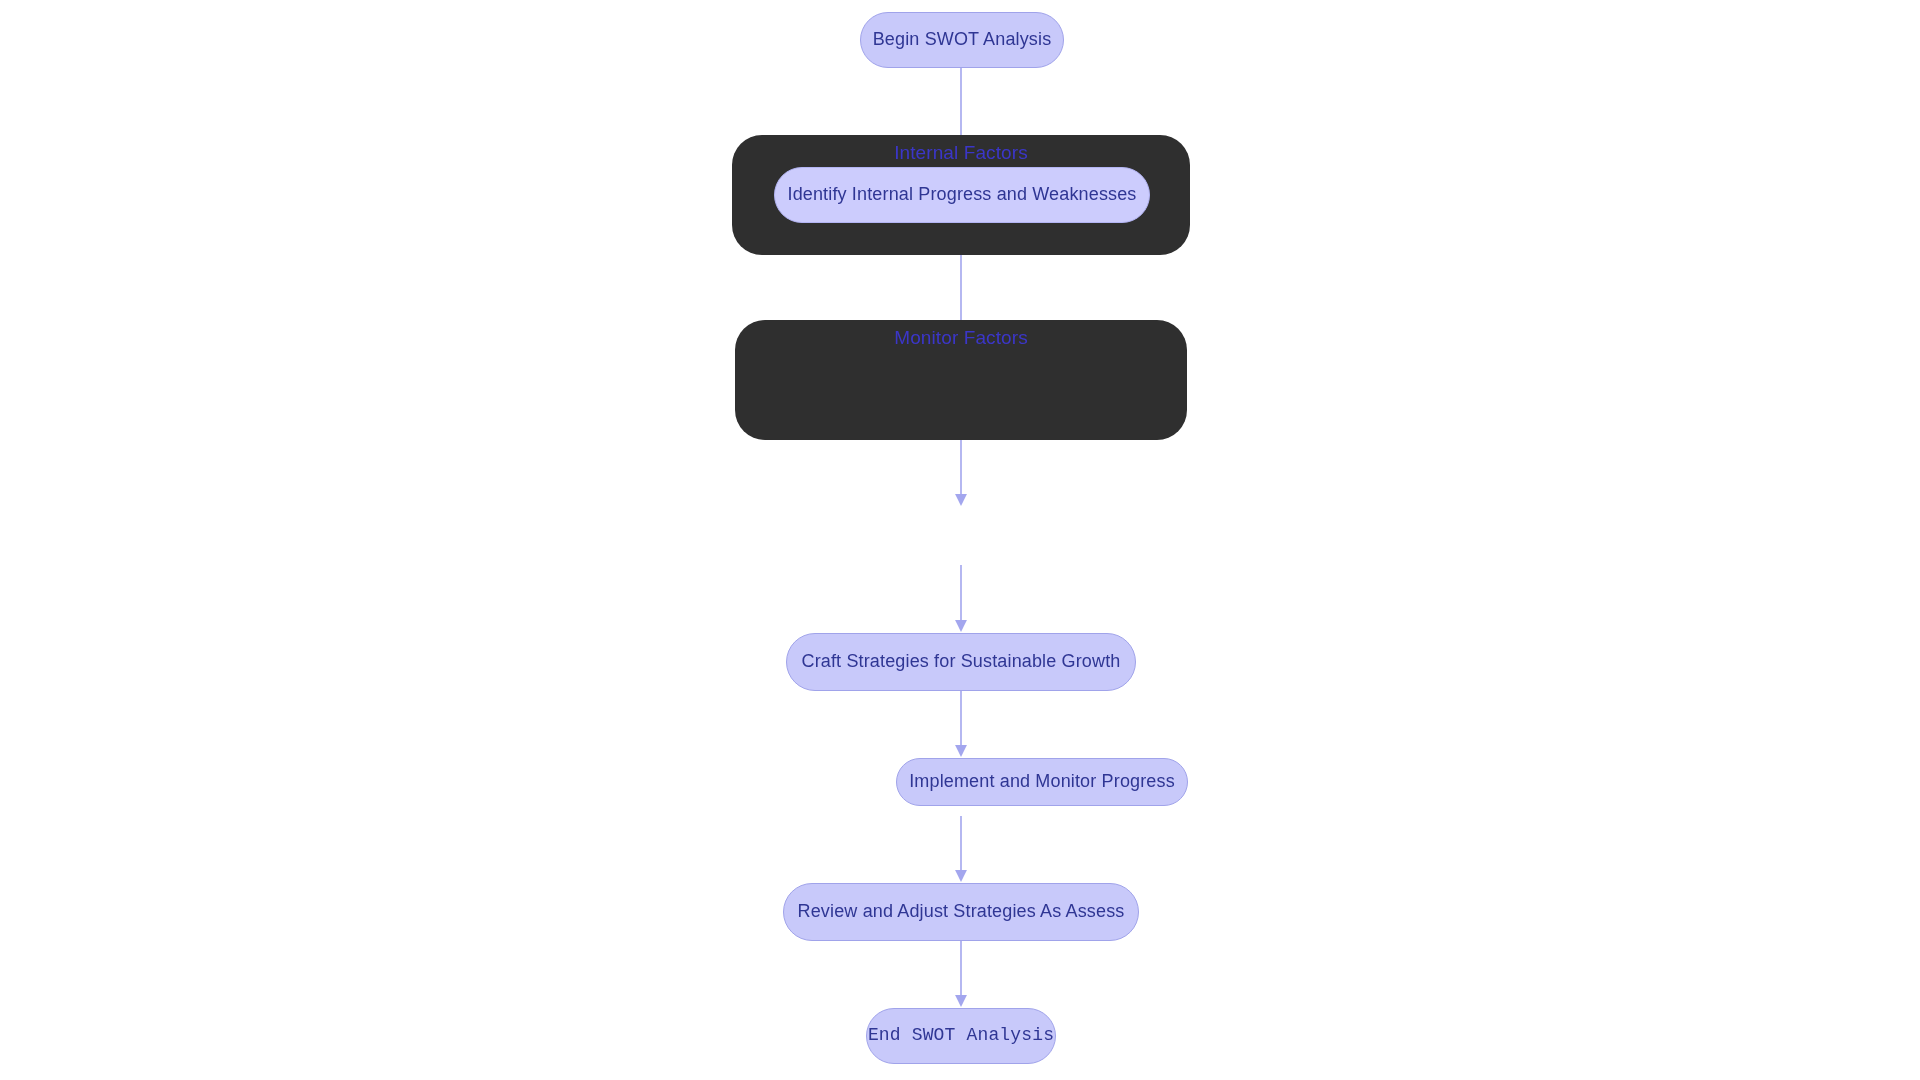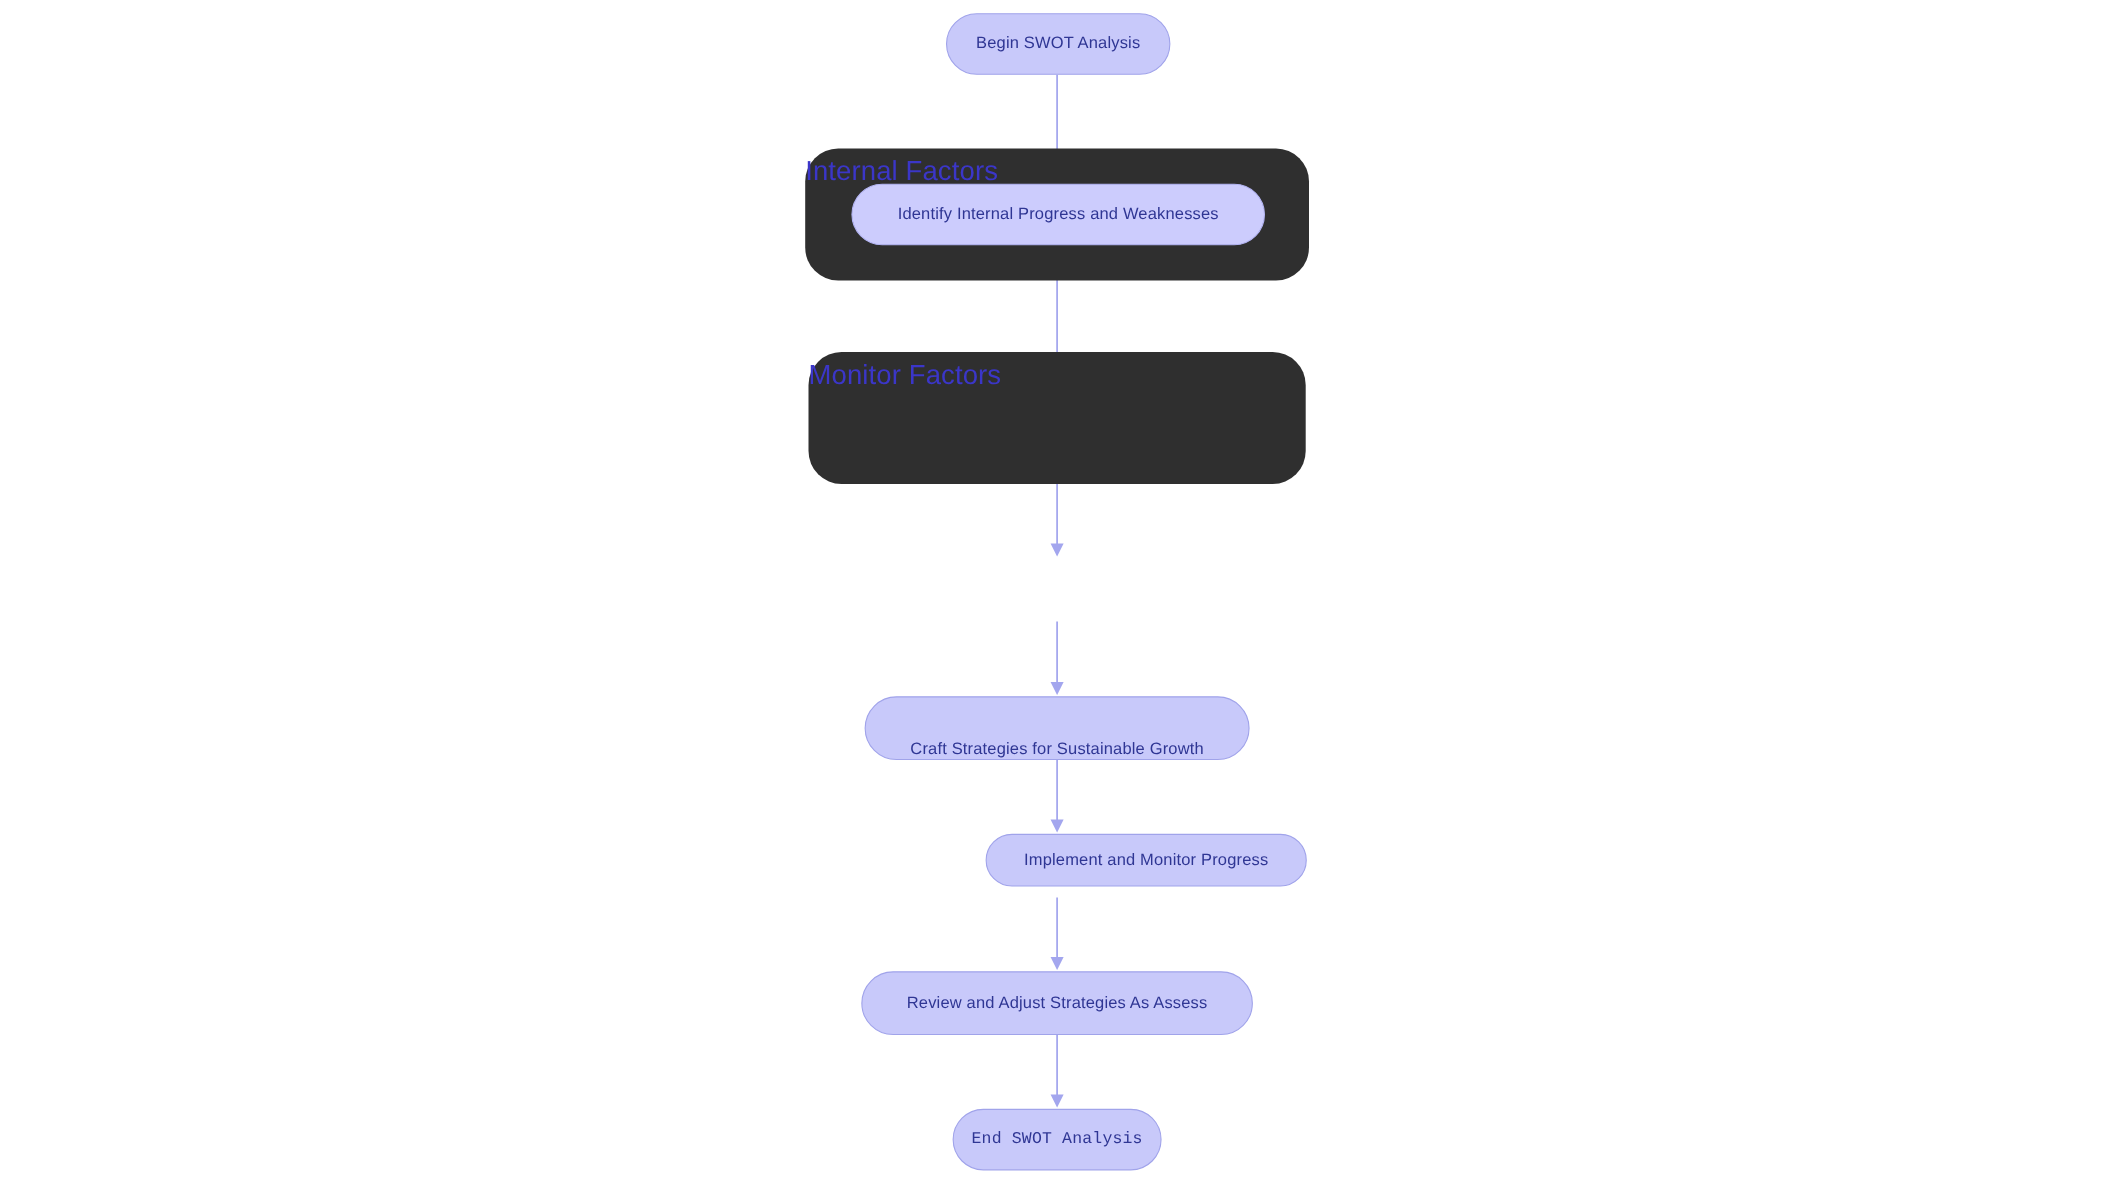--- a/index.html
+++ b/index.html
@@ -30,40 +30,40 @@
     position: absolute;
     background: #2f2f2f;
     border-radius: 30px;
     box-sizing: border-box;
   }
   .subgraph-label {
     position: absolute;
     top: 7px;
     left: 0;
     width: 100%;
-    text-align: left;
-    font-size: 25px;
+    text-align: center;
+    font-size: 19px;
     color: #3b36c8;
     letter-spacing: 0.1px;
     white-space: nowrap;
     pointer-events: none;
   }
   .node {
     position: absolute;
     box-sizing: border-box;
     background: #c8c9fa;
     border: 1.3px solid #a0a3ea;
     border-radius: 999px;
     display: flex;
     align-items: center;
     justify-content: center;
     text-align: center;
   }
   .node .node-label {
-    font-size: 15px;
+    font-size: 18px;
     color: #2f3694;
     letter-spacing: 0.15px;
     white-space: nowrap;
     line-height: 1.2;
   }
   .node.inner {
     background: #ccccfd;
     border-color: #b3b4f3;
   }
 </style>
@@ -100,21 +100,21 @@
   <div class="node" style="left:860px; top:12px; width:204px; height:56px;">
     <span class="node-label">Begin SWOT Analysis</span>
   </div>
 
   <div class="node inner" style="left:774px; top:167px; width:376px; height:56px;">
     <span class="node-label">Identify Internal Progress and Weaknesses</span>
   </div>
 
 
 
-  <div class="node" style="left:786px; top:633px; width:350px; height:58px;align-items:flex-end;">
+  <div class="node" style="left:786px; top:633px; width:350px; height:58px;">
     <span class="node-label">Craft Strategies for Sustainable Growth</span>
   </div>
 
   <div class="node" style="left:861px; top:758px; width:292px; height:48px;margin-left:35px;">
     <span class="node-label">Implement and Monitor Progress</span>
   </div>
 
   <div class="node" style="left:783px; top:883px; width:356px; height:58px;">
     <span class="node-label">Review and Adjust Strategies As Assess</span>
   </div>

